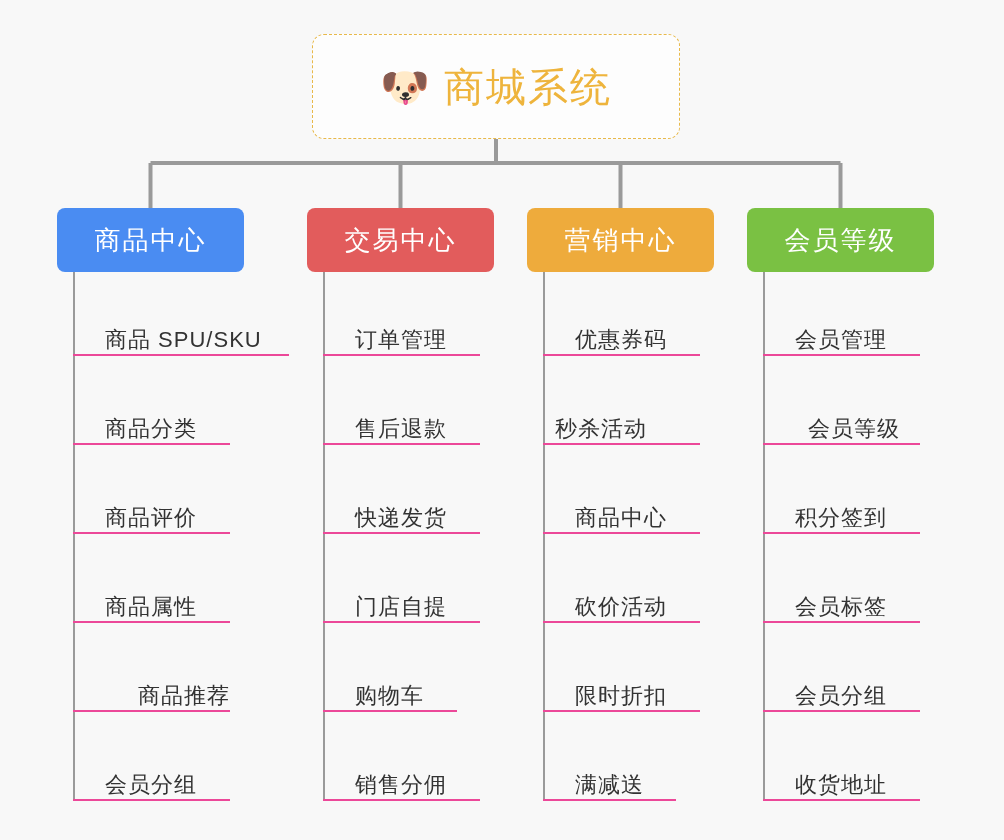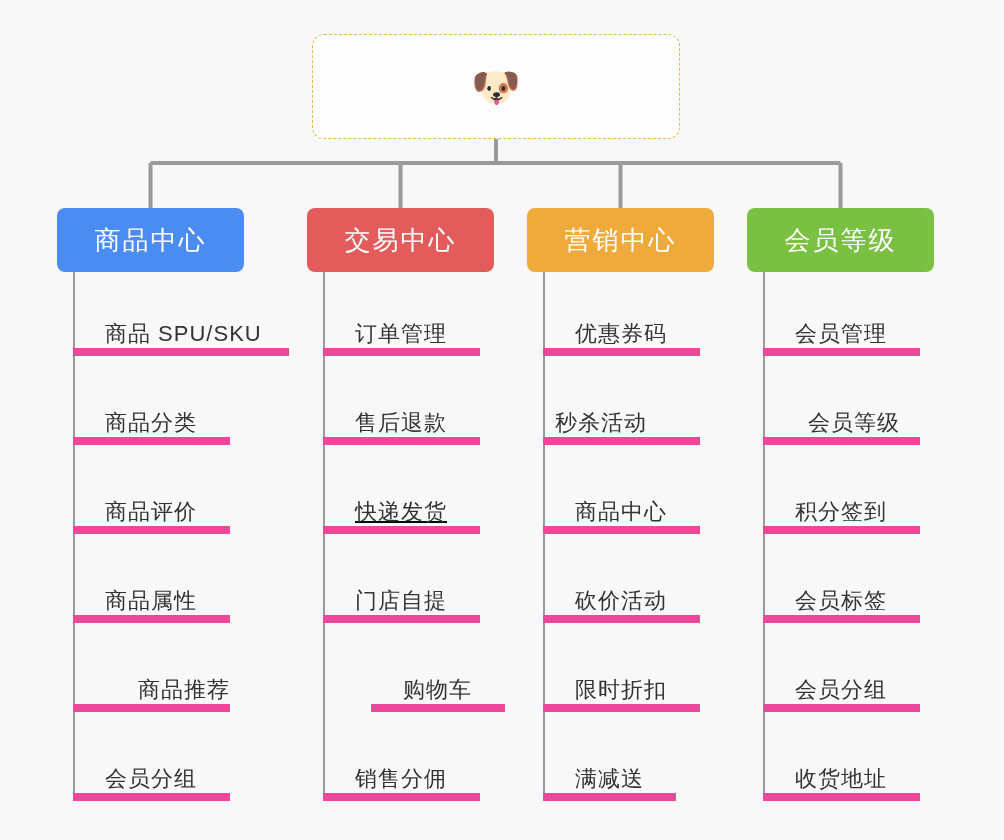--- a/index.html
+++ b/index.html
@@ -76,21 +76,21 @@
     font-size: 26px;
     letter-spacing: 2px;
     white-space: nowrap;
   }
 
   
   .leaf {
     position: absolute;
     height: 46px;
     box-sizing: border-box;
-    border-bottom: 8px solid #ec4899;
+    border-bottom: 2px solid #ec4899;
     display: flex;
     align-items: flex-end;
     padding-left: 32px;
     padding-bottom: 2px;
   }
   .leaf-label {
     font-size: 22px;
     color: #333333;
     letter-spacing: 1px;
     white-space: nowrap;
@@ -111,20 +111,21 @@
       <line x1="496" y1="139" x2="496" y2="163" stroke="#9a9a9a" stroke-width="4"></line>
       <line x1="150.5" y1="163" x2="840.5" y2="163" stroke="#9a9a9a" stroke-width="4"></line>
       <line x1="150.5" y1="163" x2="150.5" y2="208" stroke="#9a9a9a" stroke-width="4"></line>
       <line x1="400.5" y1="163" x2="400.5" y2="208" stroke="#9a9a9a" stroke-width="4"></line>
       <line x1="620.5" y1="163" x2="620.5" y2="208" stroke="#9a9a9a" stroke-width="4"></line>
       <line x1="840.5" y1="163" x2="840.5" y2="208" stroke="#9a9a9a" stroke-width="4"></line>
     </svg>
 
   <div class="root-node">
     <span class="root-emoji">🐶</span>
+    <span class="root-title">商城系统</span>
   </div>
 
   <div id="branch-layer">
       <div class="cat-box" style="left: 57px; top: 208px; width: 187px; background: rgb(74, 140, 242);">
         <span>商品中心</span>
       </div>
       <div class="spine" style="left: 73px; top: 272px; height: 529px;"></div>
       <div class="leaf" style="left: 73px; top: 310px; width: 216px;">
         <span class="leaf-label">商品 SPU/SKU</span>
       </div>
@@ -146,27 +147,27 @@
       <div class="cat-box" style="left: 307px; top: 208px; width: 187px; background: rgb(226, 92, 92);">
         <span>交易中心</span>
       </div>
       <div class="spine" style="left: 323px; top: 272px; height: 529px;"></div>
       <div class="leaf" style="left: 323px; top: 310px; width: 157px;">
         <span class="leaf-label">订单管理</span>
       </div>
       <div class="leaf" style="left: 323px; top: 399px; width: 157px;">
         <span class="leaf-label">售后退款</span>
       </div>
-      <div class="leaf" style="left: 323px; top: 488px; width: 157px; text-decoration: underline;">
+      <div class="leaf" style="left: 323px; top: 488px; width: 157px;">
         <span class="leaf-label">快递发货</span>
       </div>
       <div class="leaf" style="left: 323px; top: 577px; width: 157px;">
         <span class="leaf-label">门店自提</span>
       </div>
-      <div class="leaf" style="left: 323px; top: 666px; width: 134px; margin-left: 48px;">
+      <div class="leaf" style="left: 323px; top: 666px; width: 134px;">
         <span class="leaf-label">购物车</span>
       </div>
       <div class="leaf" style="left: 323px; top: 755px; width: 157px;">
         <span class="leaf-label">销售分佣</span>
       </div>
       <div class="cat-box" style="left: 527px; top: 208px; width: 187px; background: rgb(238, 171, 60);">
         <span>营销中心</span>
       </div>
       <div class="spine" style="left: 543px; top: 272px; height: 529px;"></div>
       <div class="leaf" style="left: 543px; top: 310px; width: 157px;">

